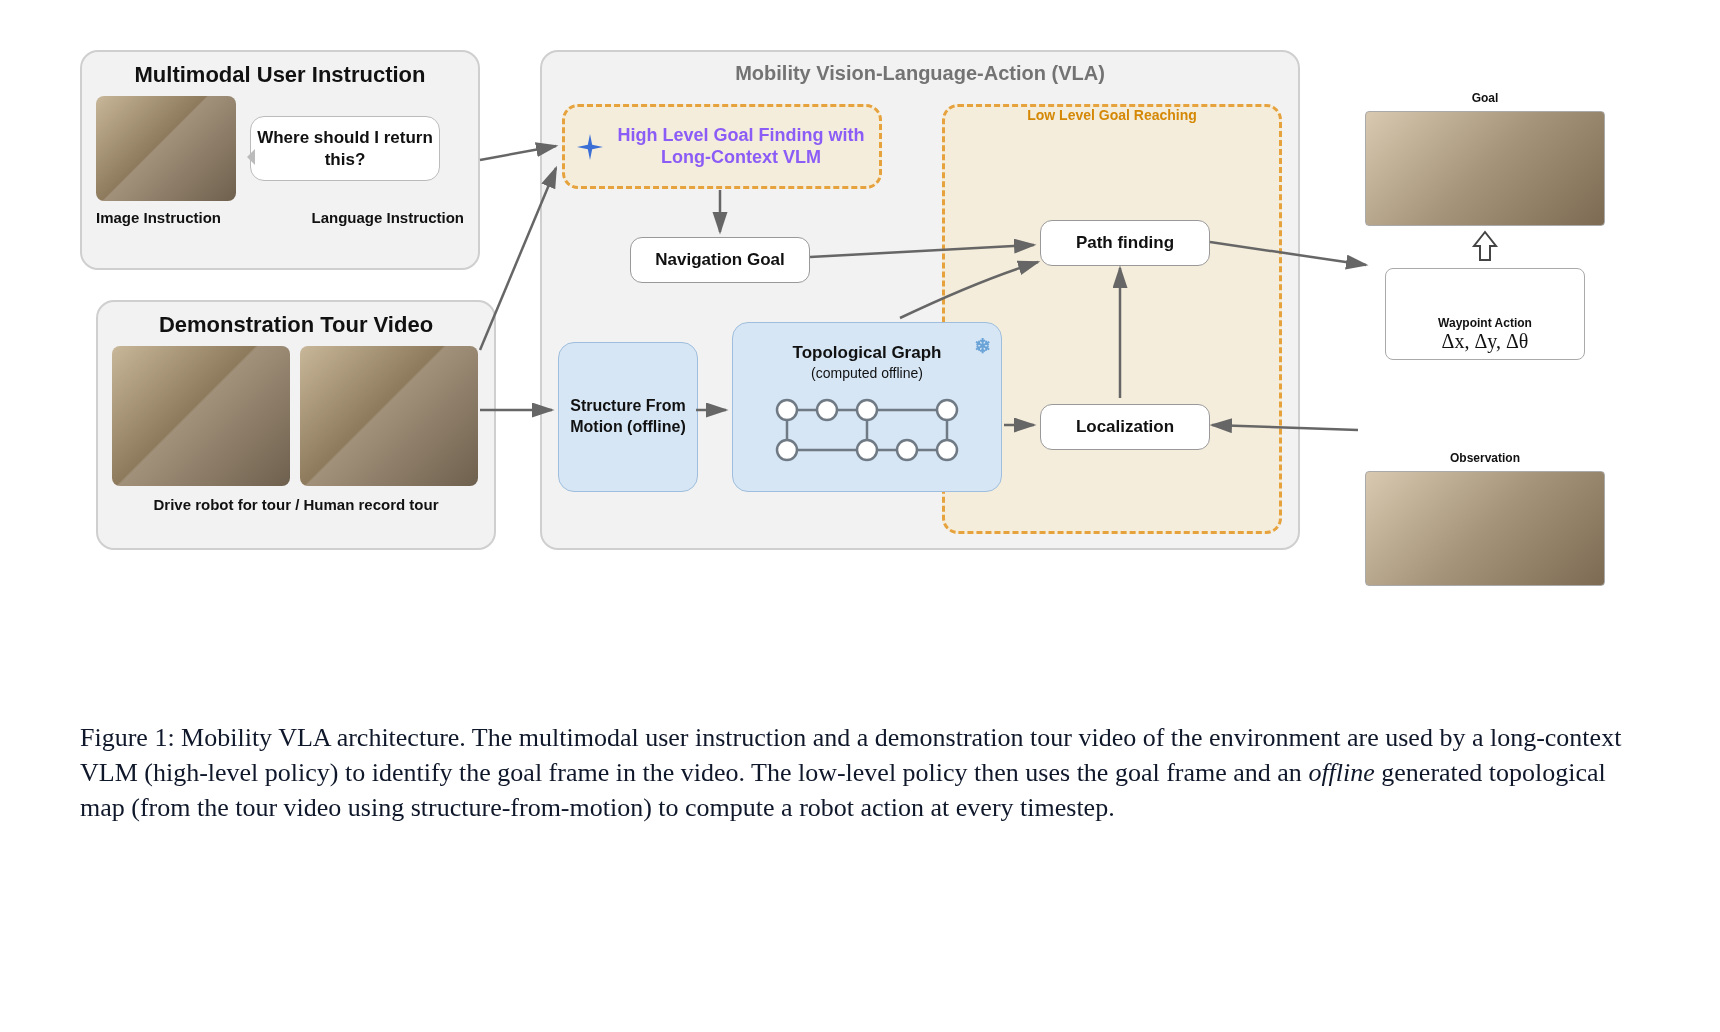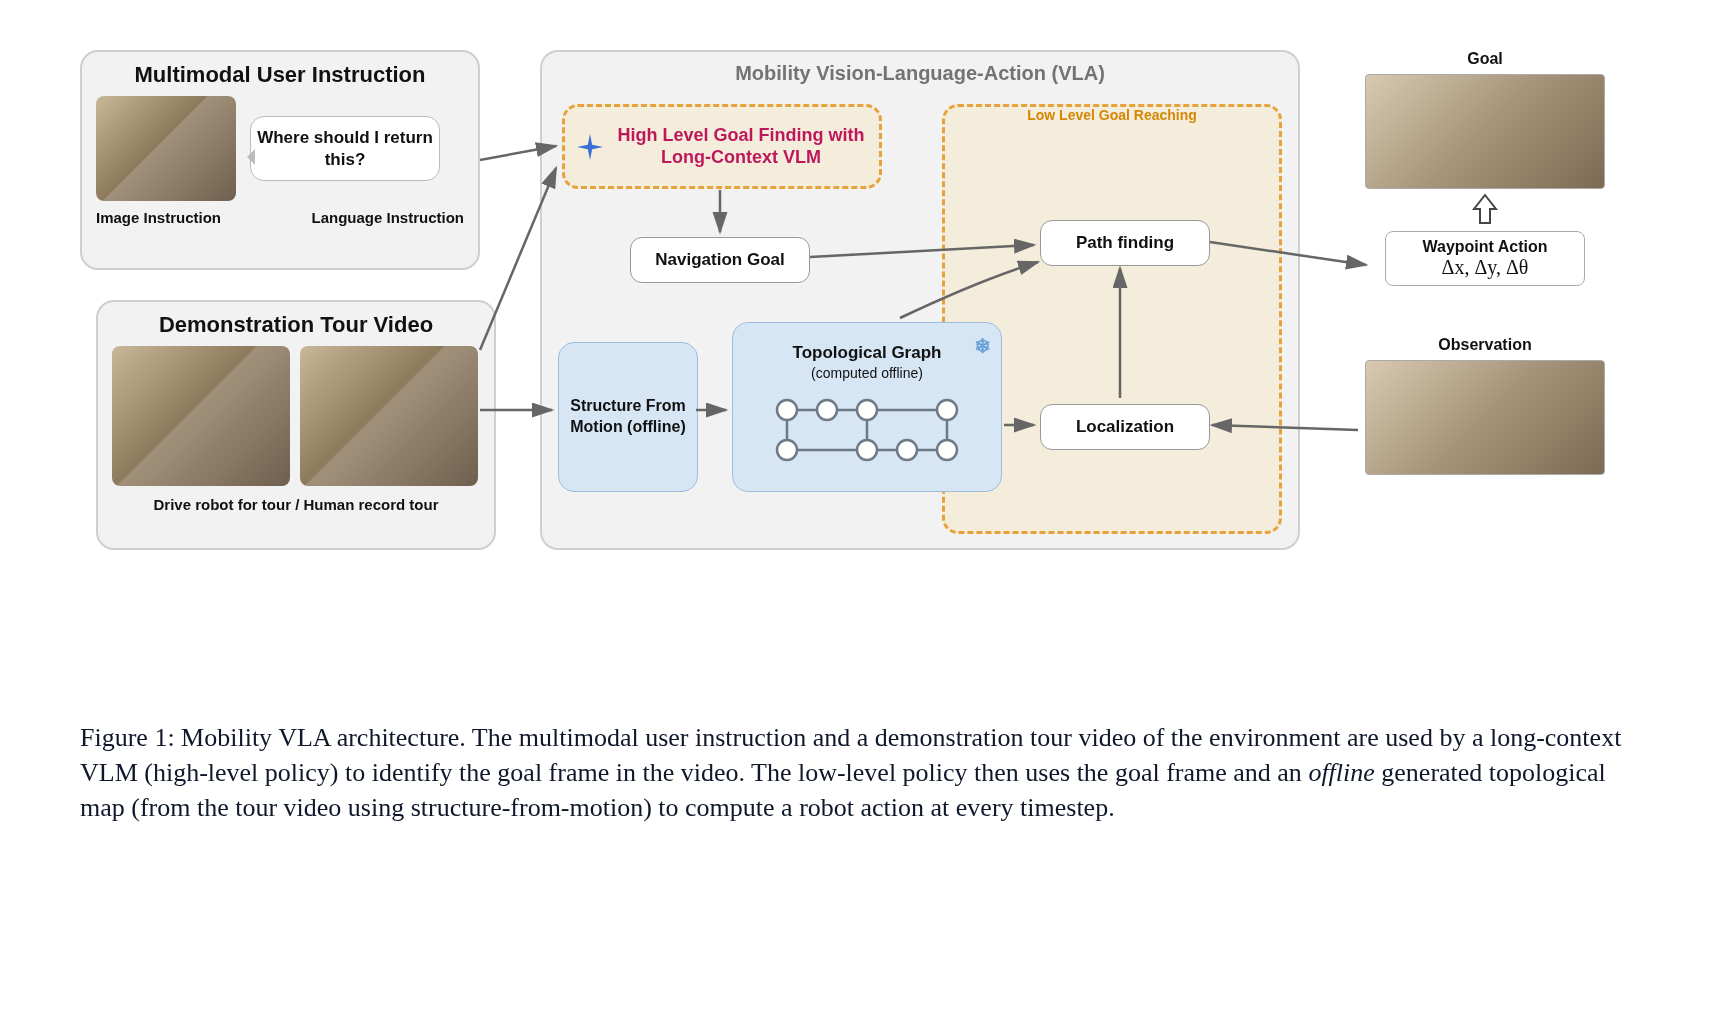--- a/index.html
+++ b/index.html
@@ -77,21 +77,21 @@
   }
   .dashed-box {
     position:absolute;
     border: 3px dashed #e6a23c;
     border-radius: 16px;
     background: rgba(255, 223, 150, 0.25);
   }
   .high-level {
     left: 20px; top: 52px; width: 320px; height: 85px;
     display:flex; align-items:center; justify-content:center; gap:12px;
-    color:#be185d; font-weight:700; font-size:18px; text-align:center;
+    color:#8b5cf6; font-weight:700; font-size:18px; text-align:center;
     line-height:1.2; padding: 8px 12px;
   }
   .gemini-star {
     width:26px; height:26px; flex-shrink:0;
   }
   .low-level {
     left: 400px; top: 52px; width: 340px; height: 430px;
   }
   .low-level-title {
     color:#d48806; font-weight:700; font-size:14px; text-align:center;
@@ -119,21 +119,21 @@
     width: 210px; height: 80px; margin-top: 8px;
   }
   .snowflake {
     position:absolute; right:10px; top:10px; font-size:20px; color:#6aa3d8;
   }
   
   .right {
     position:absolute; left: 1270px; top: 0; width: 270px;
   }
   .goal-label, .obs-label, .way-label {
-    font-weight:700; font-size:16px; text-align:center;
+    font-weight:700; font-size:12px; text-align:center;margin-top:41px;
   }
   .goal-img, .obs-img {
     width: 240px; height: 115px; border-radius:4px; border:1px solid #aaa;
     background: linear-gradient(135deg,#d8c9b0 0%,#a59479 50%,#7c6b52 100%);
     margin: 6px auto 0 auto;
   }
   .way-box {
     border:1px solid #aaa; border-radius:8px; width:200px; padding:6px 10px;
     margin: 6px auto 10px auto; text-align:center;
   }

